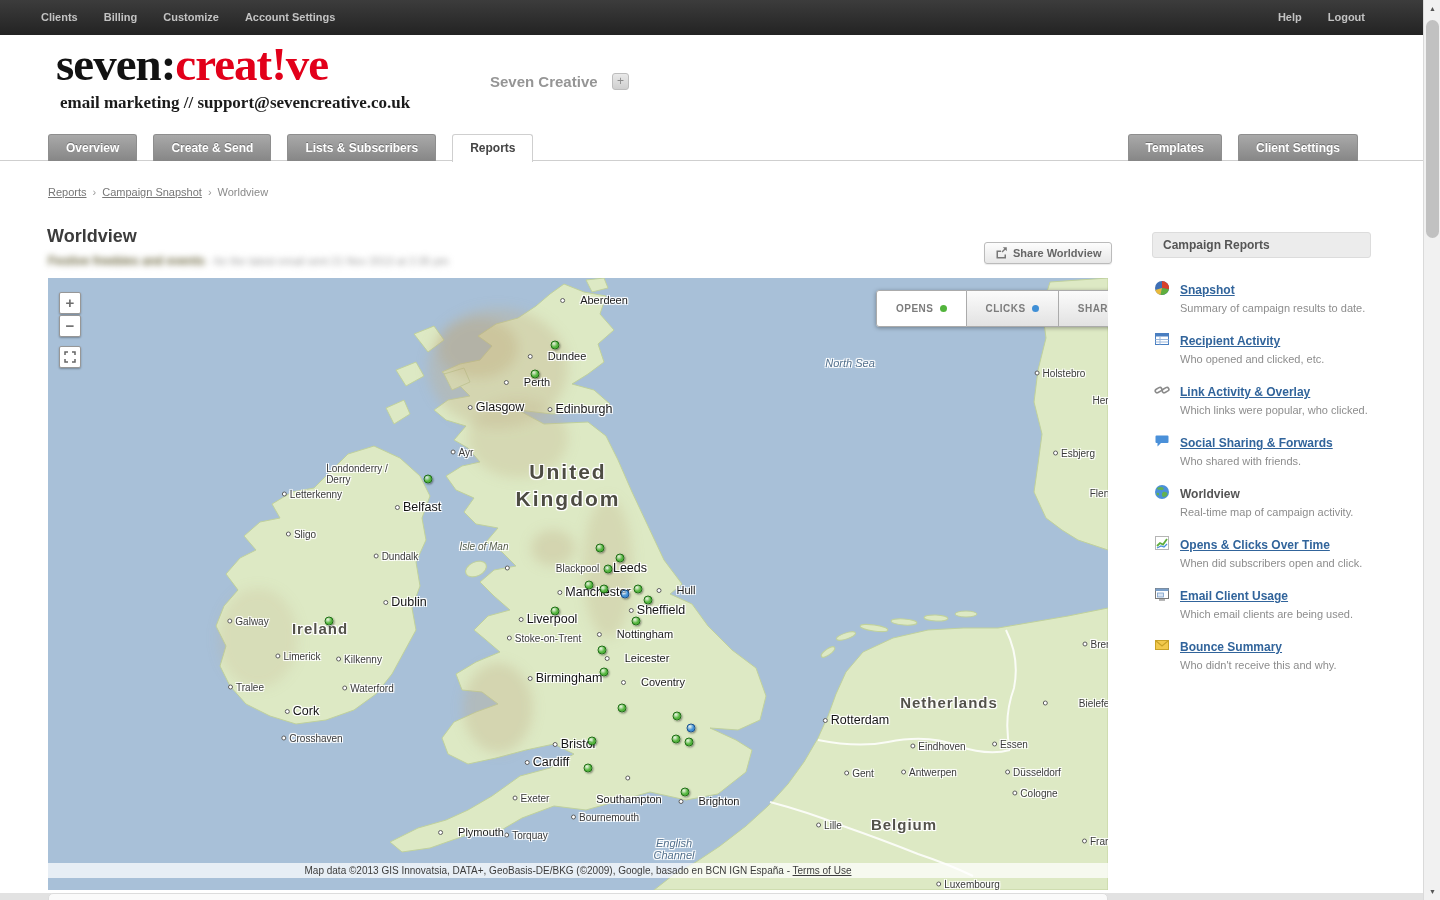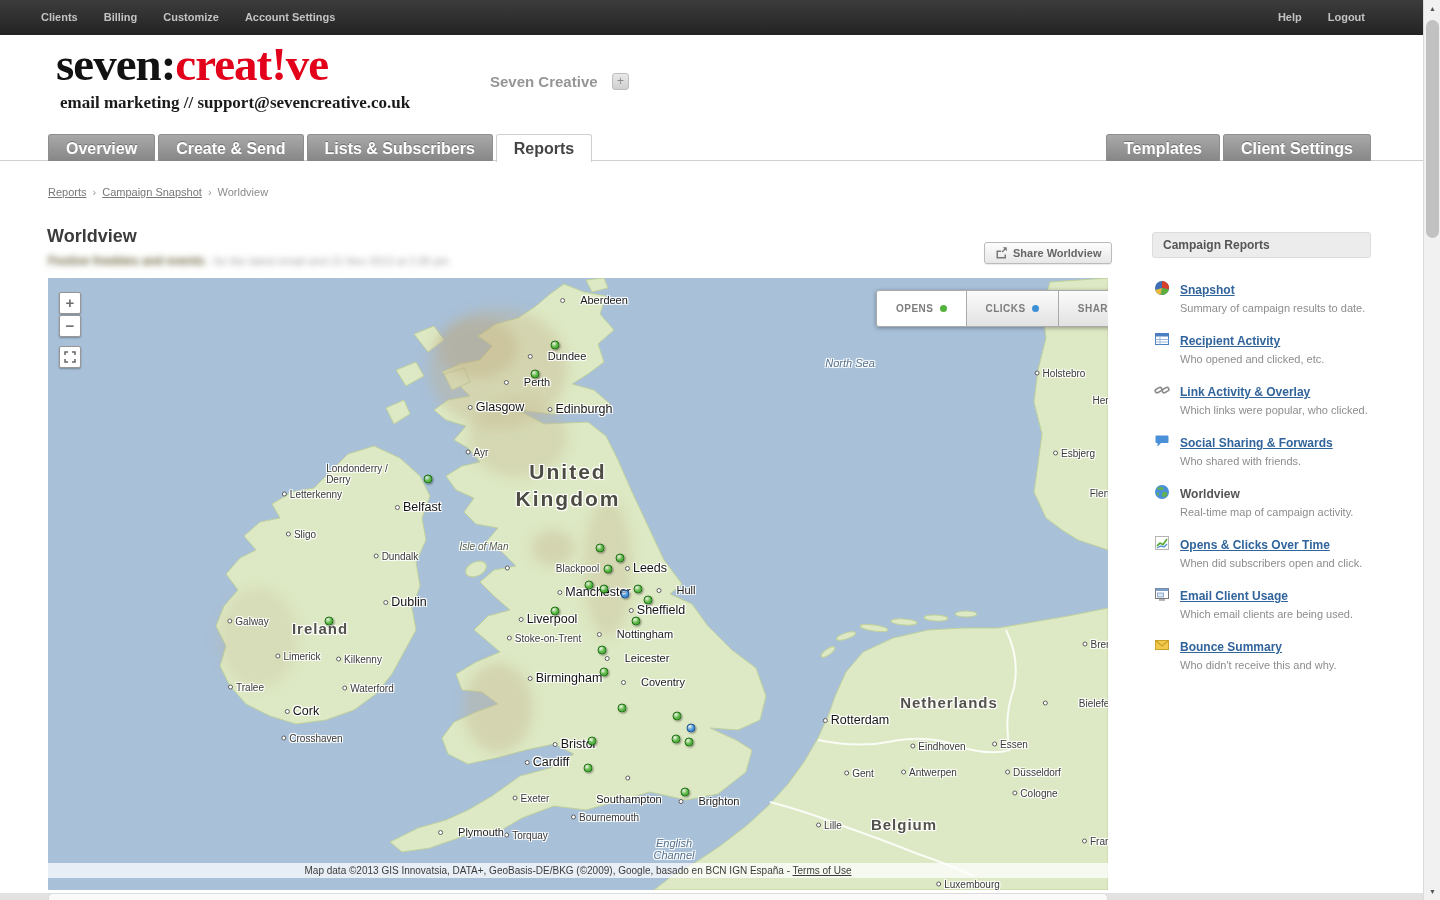--- a/index.html
+++ b/index.html
@@ -23,21 +23,21 @@
   #client-name { position:absolute; left:490px; top:38px; font-size:15px; font-weight:bold; color:#959595; }
   #client-selector { position:absolute; left:612px; top:38px; width:17px; height:17px; border-radius:3px;
     background:linear-gradient(#e9e9e9,#cfcfcf); border:1px solid #bdbdbd; color:#8b8b8b; font-size:12px;
     text-align:center; line-height:15px; cursor:pointer; }
 
   
   #tabrow { position:absolute; left:0; top:134px; width:1423px; height:27px; background:#fff; }
   #tabrow .rule { position:absolute; left:0; bottom:0; width:100%; height:1px; background:#cfcfcf; }
   #tabs-left { position:absolute; left:48px; bottom:0; display:flex; }
   #tabs-right { position:absolute; right:49px; bottom:0; display:flex; }
-  .tab { height:27px; line-height:27px; padding:0 17px; margin-right:3px; font-size:16px; font-weight:bold;
+  .tab { height:27px; line-height:27px; padding:0 17px; margin-right:16px; font-size:12px; font-weight:bold;
     color:#fff; text-shadow:0 -1px 0 rgba(0,0,0,.3); background:linear-gradient(#a9a9a9,#868686);
     border:1px solid #8e8e8e; border-bottom:none; border-radius:3px 3px 0 0; cursor:pointer; position:relative; }
   .tab.active { background:#fff; color:#444; text-shadow:none; border-color:#cfcfcf; z-index:2; height:28px; margin-bottom:-1px; }
 
   
   #content { position:absolute; left:0; top:161px; width:1423px; height:732px; background:#fff; }
   #breadcrumb { position:absolute; left:48px; top:25px; font-size:11px; color:#8a8a8a; }
   #breadcrumb a { color:#777; text-decoration:underline; cursor:pointer; }
   #breadcrumb .sep { margin:0 6px; color:#9a9a9a; }
   #page-title { position:absolute; left:47px; top:65px; font-size:18px; font-weight:bold; color:#3c3c3c; }
@@ -206,32 +206,32 @@
       <path class="border" d="M962,472 Q955,440 966,410 Q972,380 958,352"></path>
     </svg>
 
     <div id="map-labels">
         <div class="mlbl c" style="left: 546px; top: 22px;"><span class="ldot"></span><span class="ltxt">Aberdeen</span></div>
         <div class="mlbl c" style="left: 509px; top: 78px;"><span class="ldot"></span><span class="ltxt">Dundee</span></div>
         <div class="mlbl c" style="left: 479px; top: 104px;"><span class="ldot"></span><span class="ltxt">Perth</span></div>
         <div class="mlbl C" style="left: 448px; top: 129px;"><span class="ldot"></span><span class="ltxt">Glasgow</span></div>
         <div class="mlbl C" style="left: 532px; top: 131px;"><span class="ldot"></span><span class="ltxt">Edinburgh</span></div>
         <div class="mlbl s" style="left: 802px; top: 85px;"><span class="ltxt">North Sea</span></div>
-        <div class="mlbl t" style="left: 429px; top: 174px;"><span class="ldot"></span><span class="ltxt">Ayr</span></div>
+        <div class="mlbl t" style="left: 414px; top: 174px;"><span class="ldot"></span><span class="ltxt">Ayr</span></div>
         <div class="mlbl t" style="left: 309px; top: 196px;"><span class="ltxt">Londonderry /
 Derry</span></div>
         <div class="mlbl t" style="left: 264px; top: 216px;"><span class="ldot"></span><span class="ltxt">Letterkenny</span></div>
         <div class="mlbl C" style="left: 370px; top: 229px;"><span class="ldot"></span><span class="ltxt">Belfast</span></div>
         <div class="mlbl t" style="left: 253px; top: 256px;"><span class="ldot"></span><span class="ltxt">Sligo</span></div>
         <div class="mlbl t" style="left: 348px; top: 278px;"><span class="ldot"></span><span class="ltxt">Dundalk</span></div>
         <div class="mlbl r" style="left: 436px; top: 268px;"><span class="ltxt">Isle of Man</span></div>
         <div class="mlbl n1" style="left: 520px; top: 207px;"><span class="ltxt">United
 Kingdom</span></div>
         <div class="mlbl t" style="left: 504px; top: 290px; gap: 43px;"><span class="ldot"></span><span class="ltxt">Blackpool</span></div>
-        <div class="mlbl C" style="left: 598px; top: 290px;"><span class="ldot"></span><span class="ltxt">Leeds</span></div>
+        <div class="mlbl C" style="left: 578px; top: 290px;"><span class="ldot"></span><span class="ltxt">Leeds</span></div>
         <div class="mlbl c" style="left: 628px; top: 312px;"><span class="ldot"></span><span class="ltxt">Hull</span></div>
         <div class="mlbl C" style="left: 546px; top: 314px;"><span class="ldot"></span><span class="ltxt">Manchester</span></div>
         <div class="mlbl C" style="left: 609px; top: 332px;"><span class="ldot"></span><span class="ltxt">Sheffield</span></div>
         <div class="mlbl C" style="left: 500px; top: 341px;"><span class="ldot"></span><span class="ltxt">Liverpool</span></div>
         <div class="mlbl t" style="left: 496px; top: 360px;"><span class="ldot"></span><span class="ltxt">Stoke-on-Trent</span></div>
         <div class="mlbl c" style="left: 587px; top: 356px;"><span class="ldot"></span><span class="ltxt">Nottingham</span></div>
         <div class="mlbl C" style="left: 357px; top: 324px;"><span class="ldot"></span><span class="ltxt">Dublin</span></div>
         <div class="mlbl t" style="left: 200px; top: 343px;"><span class="ldot"></span><span class="ltxt">Galway</span></div>
         <div class="mlbl n2" style="left: 272px; top: 350px;"><span class="ltxt">Ireland</span></div>
         <div class="mlbl c" style="left: 589px; top: 380px;"><span class="ldot"></span><span class="ltxt">Leicester</span></div>

